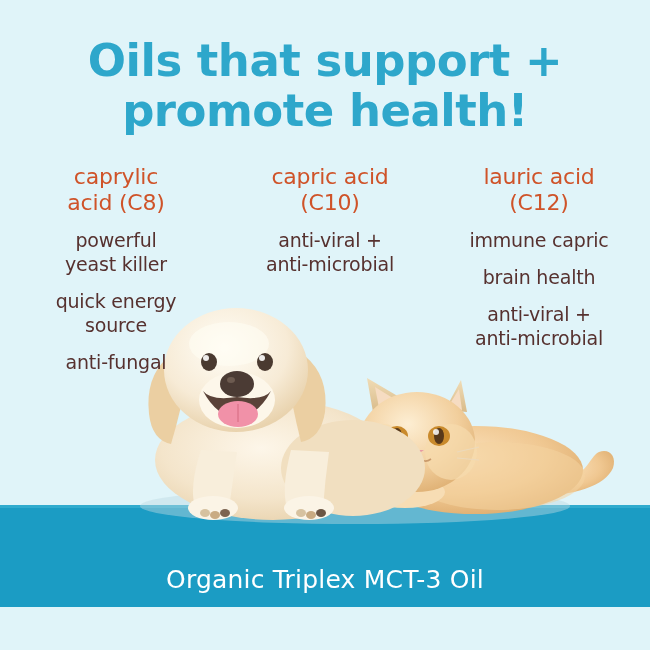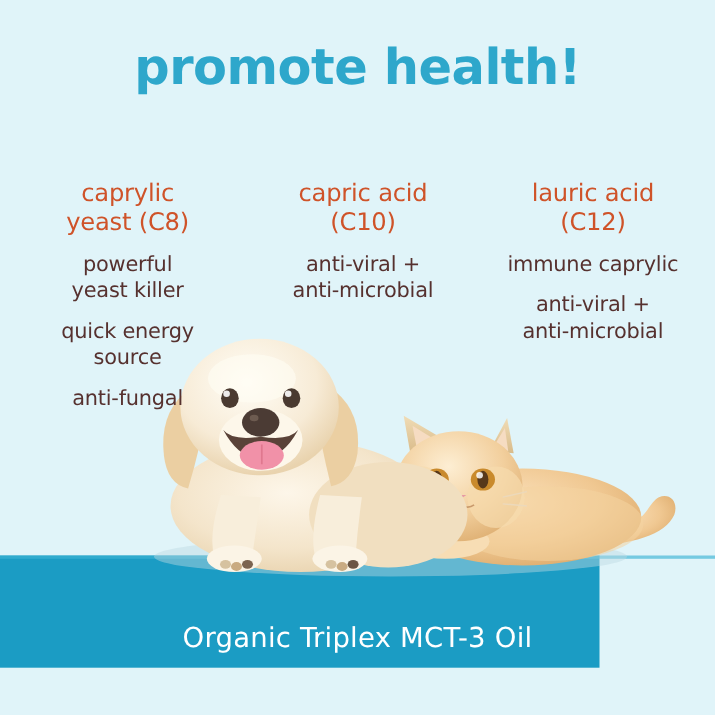--- a/index.html
+++ b/index.html
@@ -70,21 +70,21 @@
     line-height: 24px;
     margin-bottom: 13px;
     letter-spacing: -0.2px;
   }
 
   
   #banner {
     position: absolute;
     left: 0;
     top: 505px;
-    width: 545px;
+    width: 650px;
     height: 102px;
     background: #1b9cc4;
     z-index: 4;
   }
   #banner-top-edge {
     position: absolute;
     left: 0;
     top: 0;
     width: 650px;
     height: 3px;
@@ -118,49 +118,51 @@
     pointer-events: none;
   }
   #pets svg { display: block; }
 </style>
 </head>
 <body>
 
 <div id="canvas">
 
   <div id="title-block">
+    <div class="title-line l1">Oils that support +</div>
     <div class="title-line l2">promote health!</div>
   </div>
 
   <div id="columns">
 
     <div class="col col-1">
       <div class="col-head">
         <span>caprylic</span><br>
-        <span>yeast (C8)</span>
+        <span>acid (C8)</span>
       </div>
       <div class="benefit">powerful<br>yeast killer</div>
       <div class="benefit">quick energy<br>source</div>
       <div class="benefit">anti-fungal</div>
     </div>
 
     <div class="col col-2">
       <div class="col-head">
         <span>capric acid</span><br>
         <span>(C10)</span>
       </div>
       <div class="benefit">anti-viral +<br>anti-microbial</div>
     </div>
 
     <div class="col col-3">
       <div class="col-head">
         <span>lauric acid</span><br>
         <span>(C12)</span>
       </div>
-      <div class="benefit">immune caprylic</div>
+      <div class="benefit">immune capric</div>
+      <div class="benefit">brain health</div>
       <div class="benefit">anti-viral +<br>anti-microbial</div>
     </div>
 
   </div>
 
   <div id="banner">
     <div id="banner-top-edge"></div>
     <div id="banner-label">Organic Triplex MCT-3 Oil</div>
   </div>
 

